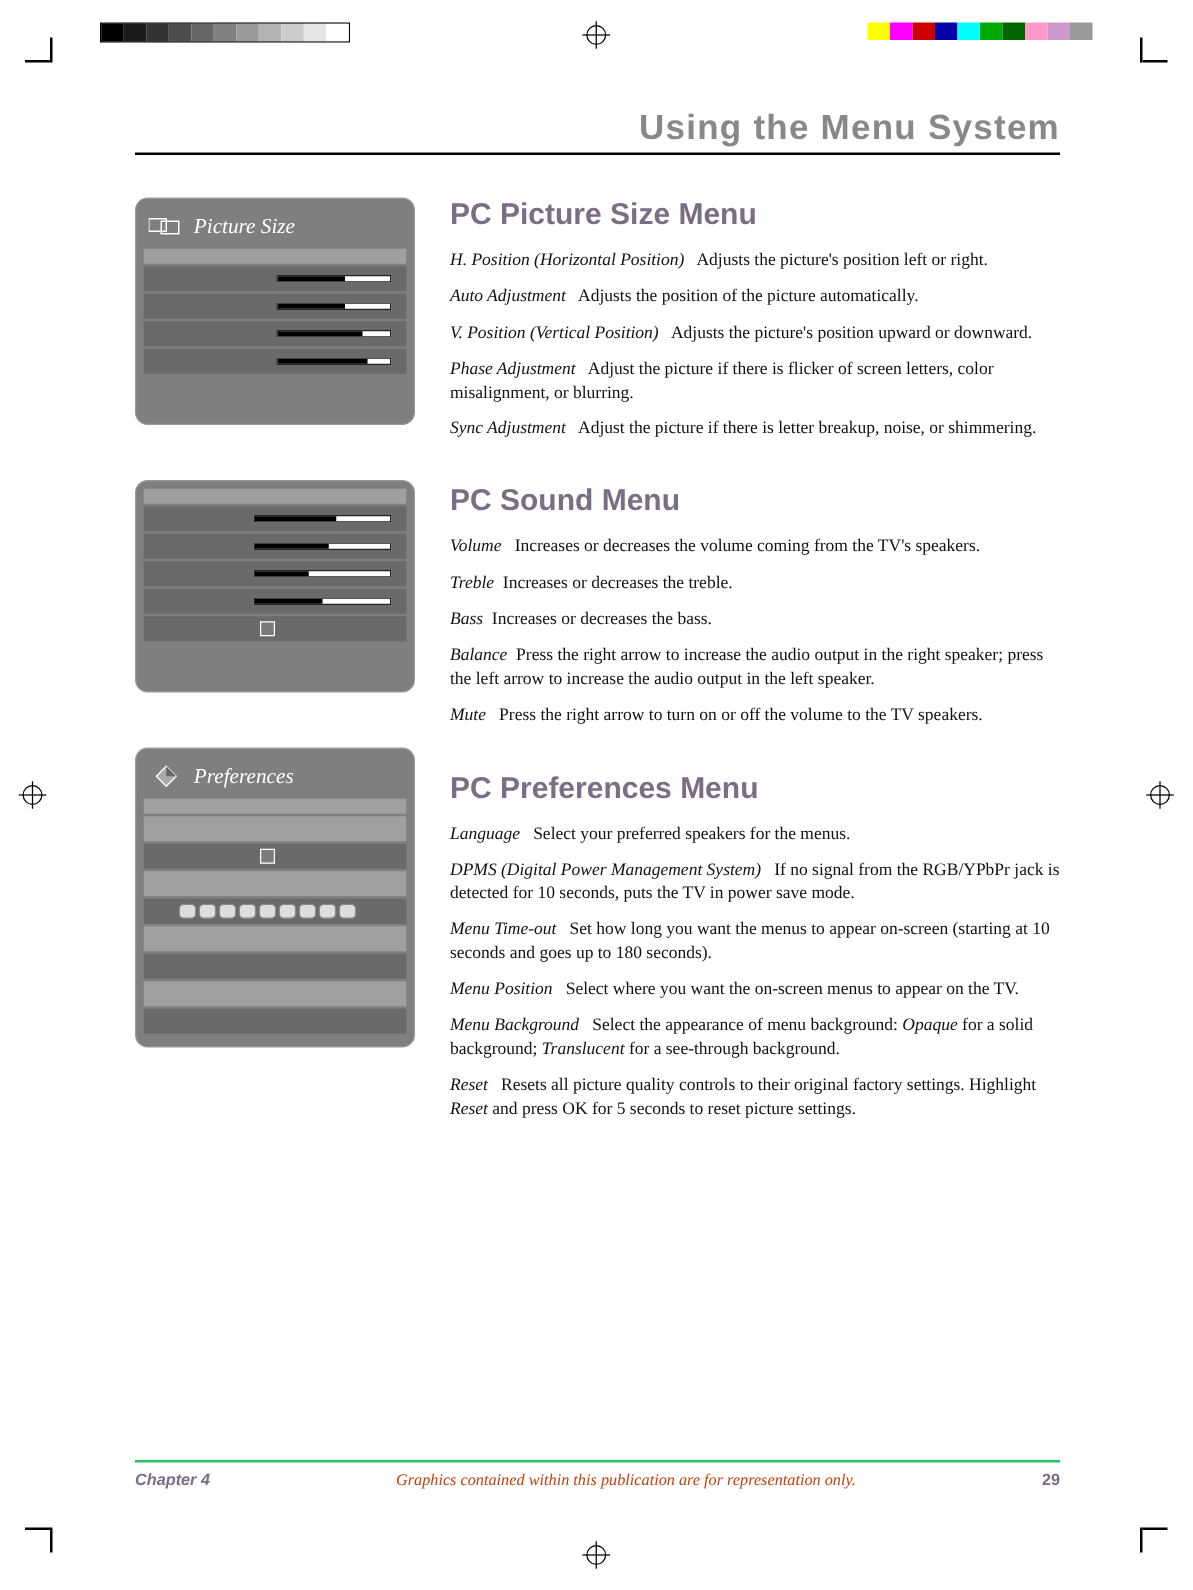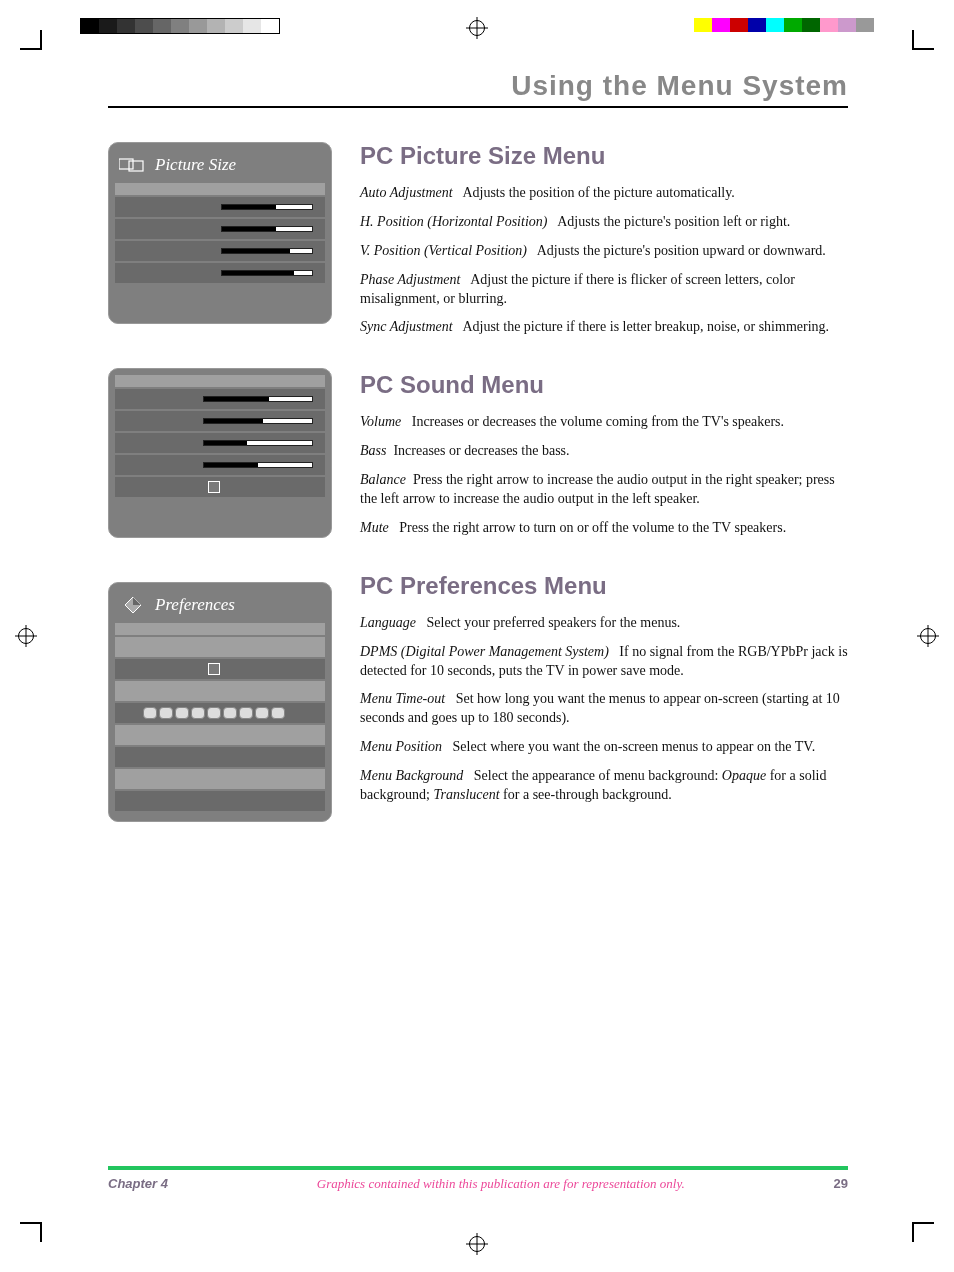--- a/index.html
+++ b/index.html
@@ -29,21 +29,21 @@
   .gray-swatches div { width:18px; height:14px; }
   .color-swatches { position:absolute; top:18px; right:80px; display:flex; }
   .color-swatches div { width:18px; height:14px; }
   .crop-bl { position:absolute; bottom:30px; left:40px; width:2px; height:20px; background:#000; }
   .crop-bl2 { position:absolute; bottom:48px; left:20px; width:20px; height:2px; background:#000; }
   .crop-br { position:absolute; bottom:30px; right:40px; width:2px; height:20px; background:#000; }
   .crop-br2 { position:absolute; bottom:48px; right:20px; width:20px; height:2px; background:#000; }
 
   .page {
     position: absolute;
-    top: 70px; left: 108px;
+    top: 86px; left: 108px;
     width: 740px;
   }
   .page-title {
     text-align: right;
     font-family: Arial, Helvetica, sans-serif;
     font-weight: 900;
     font-size: 28px;
     color: #888;
     border-bottom: 2px solid #000;
     padding-bottom: 4px;
@@ -100,27 +100,27 @@
     line-height: 1.35;
     margin-bottom: 10px;
     color:#111;
   }
   .para .term { font-style: italic; }
   .block { margin-bottom: 34px; }
 
   .footer {
     position:absolute;
     bottom: 80px; left:108px; width:740px;
-    border-top:4px solid #22c55e;
+    border-top:2px solid #22c55e;
     display:flex; justify-content:space-between; align-items:baseline;
     padding-top:6px;
     font-size:13px;
   }
   .footer .chap { font-style:italic; font-weight:bold; color:#7a6d84; font-family:Arial,sans-serif; }
-  .footer .note { font-style:italic; color:#ec4899; }
+  .footer .note { font-style:italic; color:#c2410c; }
   .footer .pg { font-weight:bold; color:#7a6d84; font-family:Arial,sans-serif; }
 </style>
 </head>
 <body>
 
 <div class="crop-tl"></div>
 <div class="crop-tl2"></div>
 <div class="crop-tr"></div>
 <div class="crop-tr2"></div>
 <div class="crop-bl"></div>
@@ -265,42 +265,44 @@
         <div class="osd-row light"></div>
         <div class="osd-row"></div>
       </div>
 
     </div>
 
     <div class="main">
 
       <div class="block">
         <div class="section-title">PC Picture Size Menu</div>
+        <p class="para"><span class="term">H. Position (Horizontal Position)</span> &nbsp; <span>Adjusts the picture's position left or right.</span></p>
         <p class="para"><span class="term">Auto Adjustment</span> &nbsp; <span>Adjusts the position of the picture automatically.</span></p>
-        <p class="para"><span class="term">H. Position (Horizontal Position)</span> &nbsp; <span>Adjusts the picture's position left or right.</span></p>
         <p class="para"><span class="term">V. Position (Vertical Position)</span> &nbsp; <span>Adjusts the picture's position upward or downward.</span></p>
         <p class="para"><span class="term">Phase Adjustment</span> &nbsp; <span>Adjust the picture if there is flicker of screen letters, color misalignment, or blurring.</span></p>
         <p class="para"><span class="term">Sync Adjustment</span> &nbsp; <span>Adjust the picture if there is letter breakup, noise, or shimmering.</span></p>
       </div>
 
       <div class="block">
         <div class="section-title">PC Sound Menu</div>
         <p class="para"><span class="term">Volume</span> &nbsp; <span>Increases or decreases the volume coming from the TV's speakers.</span></p>
+        <p class="para"><span class="term">Treble</span> &nbsp;<span>Increases or decreases the treble.</span></p>
         <p class="para"><span class="term">Bass</span> &nbsp;<span>Increases or decreases the bass.</span></p>
         <p class="para"><span class="term">Balance</span> &nbsp;<span>Press the right arrow to increase the audio output in the right speaker; press the left arrow to increase the audio output in the left speaker.</span></p>
         <p class="para"><span class="term">Mute</span> &nbsp; <span>Press the right arrow to turn on or off the volume to the TV speakers.</span></p>
       </div>
 
       <div class="block">
         <div class="section-title">PC Preferences Menu</div>
         <p class="para"><span class="term">Language</span> &nbsp; <span>Select your preferred speakers for the menus.</span></p>
         <p class="para"><span class="term">DPMS (Digital Power Management System)</span> &nbsp; <span>If no signal from the RGB/YPbPr jack is detected for 10 seconds, puts the TV in power save mode.</span></p>
         <p class="para"><span class="term">Menu Time-out</span> &nbsp; <span>Set how long you want the menus to appear on-screen (starting at 10 seconds and goes up to 180 seconds).</span></p>
         <p class="para"><span class="term">Menu Position</span> &nbsp; <span>Select where you want the on-screen menus to appear on the TV.</span></p>
         <p class="para"><span class="term">Menu Background</span> &nbsp; <span>Select the appearance of menu background: <i>Opaque</i> for a solid background; <i>Translucent</i> for a see-through background.</span></p>
+        <p class="para"><span class="term">Reset</span> &nbsp; <span>Resets all picture quality controls to their original factory settings. Highlight <i>Reset</i> and press OK for 5 seconds to reset picture settings.</span></p>
       </div>
 
     </div>
   </div>
 </div>
 
 <div class="footer">
   <span class="chap">Chapter 4</span>
   <span class="note">Graphics contained within this publication are for representation only.</span>
   <span class="pg">29</span>

